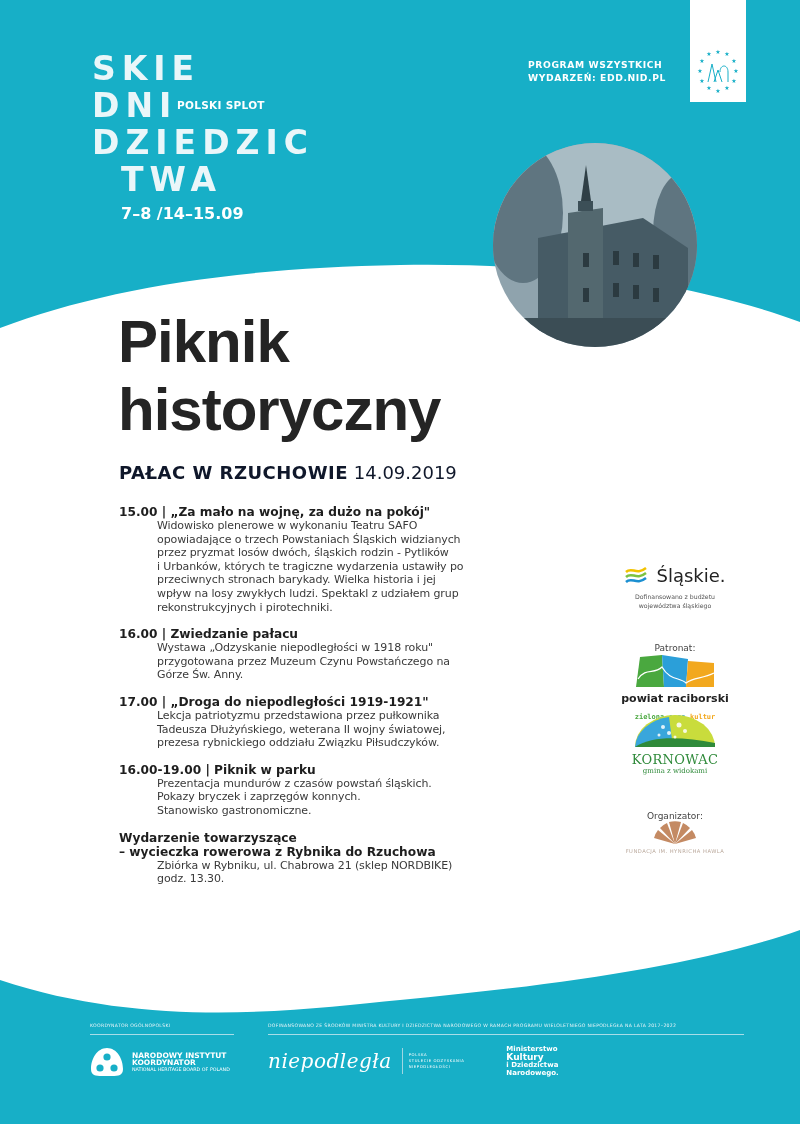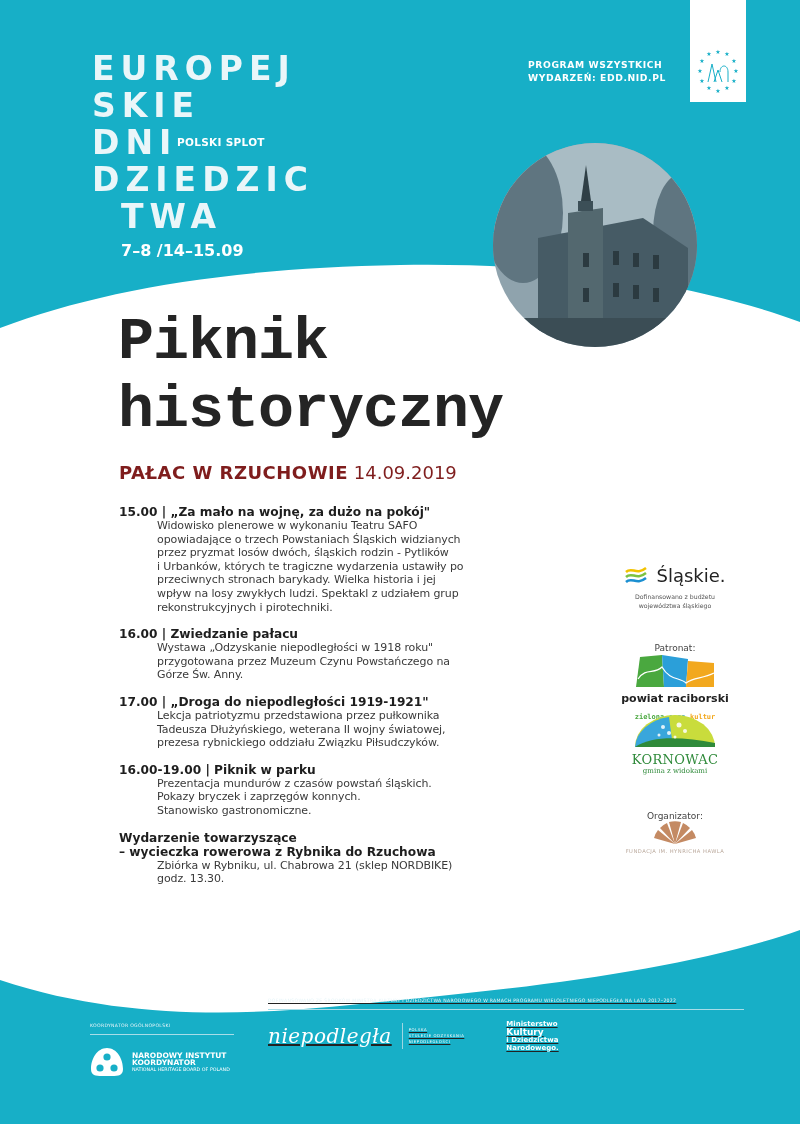--- a/index.html
+++ b/index.html
@@ -41,26 +41,26 @@
   }
   .ehd-badge svg { position: absolute; left: 4px; top: 48px; }
 
   .photo {
     left: 493px; top: 143px; width: 204px; height: 204px; border-radius: 50%;
     overflow: hidden;
   }
 
   .title {
     left: 118px; top: 308px;
-    font-family: Liberation Mono, monospace; font-weight: bold;
+    font-family: Liberation Sans, sans-serif; font-weight: bold;
     font-size: 60px; line-height: 68px; color: #242424; letter-spacing: -1px;
   }
 
   .venue {
-    left: 119px; top: 462px; font-size: 18px; color: #7f1d1d;
+    left: 119px; top: 462px; font-size: 18px; color: #0f172a;
     font-family: "DejaVu Sans", sans-serif;
   }
   .venue .v-name { font-weight: bold; letter-spacing: 0.5px; }
   .venue .v-date { font-weight: normal; }
 
   .program { left: 119px; top: 505px; width: 380px; }
   .event { margin-bottom: 13px; }
   .event-head {
     font-family: "DejaVu Sans", sans-serif; font-weight: bold;
     font-size: 12.2px; line-height: 14px; color: #1e1e1e;
@@ -98,21 +98,20 @@
 </style>
 </head>
 <body>
 
 <svg class="bg-svg" viewBox="0 0 800 1124">
   <path d="M0,0 H800 V322 C700,285 560,262 400,265 C230,268 100,290 0,328 Z" fill="#17afc7"></path>
   <path d="M0,1124 V980 C150,1030 300,1010 400,1000 C560,985 700,965 800,930 V1124 Z" fill="#17afc7"></path>
 </svg>
 
 <div class="layer edd-logo">
-  <div class="edd-line">EUROPEJ</div>
   <div class="edd-line" style="padding-left:0">SKIE</div>
   <div style="position:relative">
     <div class="edd-line">DNI</div>
     <div class="edd-sub" style="top:12px">POLSKI SPLOT</div>
   </div>
   <div class="edd-line">DZIEDZIC</div>
   <div class="edd-line" style="padding-left:29px">TWA</div>
   <div class="edd-dates">7–8 /14–15.09</div>
 </div>
 
@@ -295,21 +294,21 @@
       <circle cx="24" cy="21" r="3.6" fill="#17afc7"></circle>
     </svg>
     <div class="nid-text">
       <div class="big">NARODOWY INSTYTUT</div>
       <div class="big">KOORDYNATOR</div>
       <div class="small">NATIONAL HERITAGE BOARD OF POLAND</div>
     </div>
   </div>
 </div>
 
-<div class="layer" style="left:268px; top:998px; width:476px;text-decoration:underline;">
+<div class="layer" style="left:268px; top:1023px; width:476px;">
   <div class="footer-label">DOFINANSOWANO ZE ŚRODKÓW MINISTRA KULTURY I DZIEDZICTWA NARODOWEGO W RAMACH PROGRAMU WIELOLETNIEGO NIEPODLEGŁA NA LATA 2017–2022</div>
   <div class="footer-rule" style="margin-top:6px; width:476px;"></div>
   <div style="display:flex; align-items:center; margin-top:10px;">
     <div class="niep-script">niepodległa</div>
     <div style="width:1px; height:26px; background:#9fd6e2; margin:0 6px 0 10px;"></div>
     <div class="niep-small">
       <div>POLSKA</div>
       <div>STULECIE ODZYSKANIA</div>
       <div>NIEPODLEGŁOŚCI</div>
     </div>

